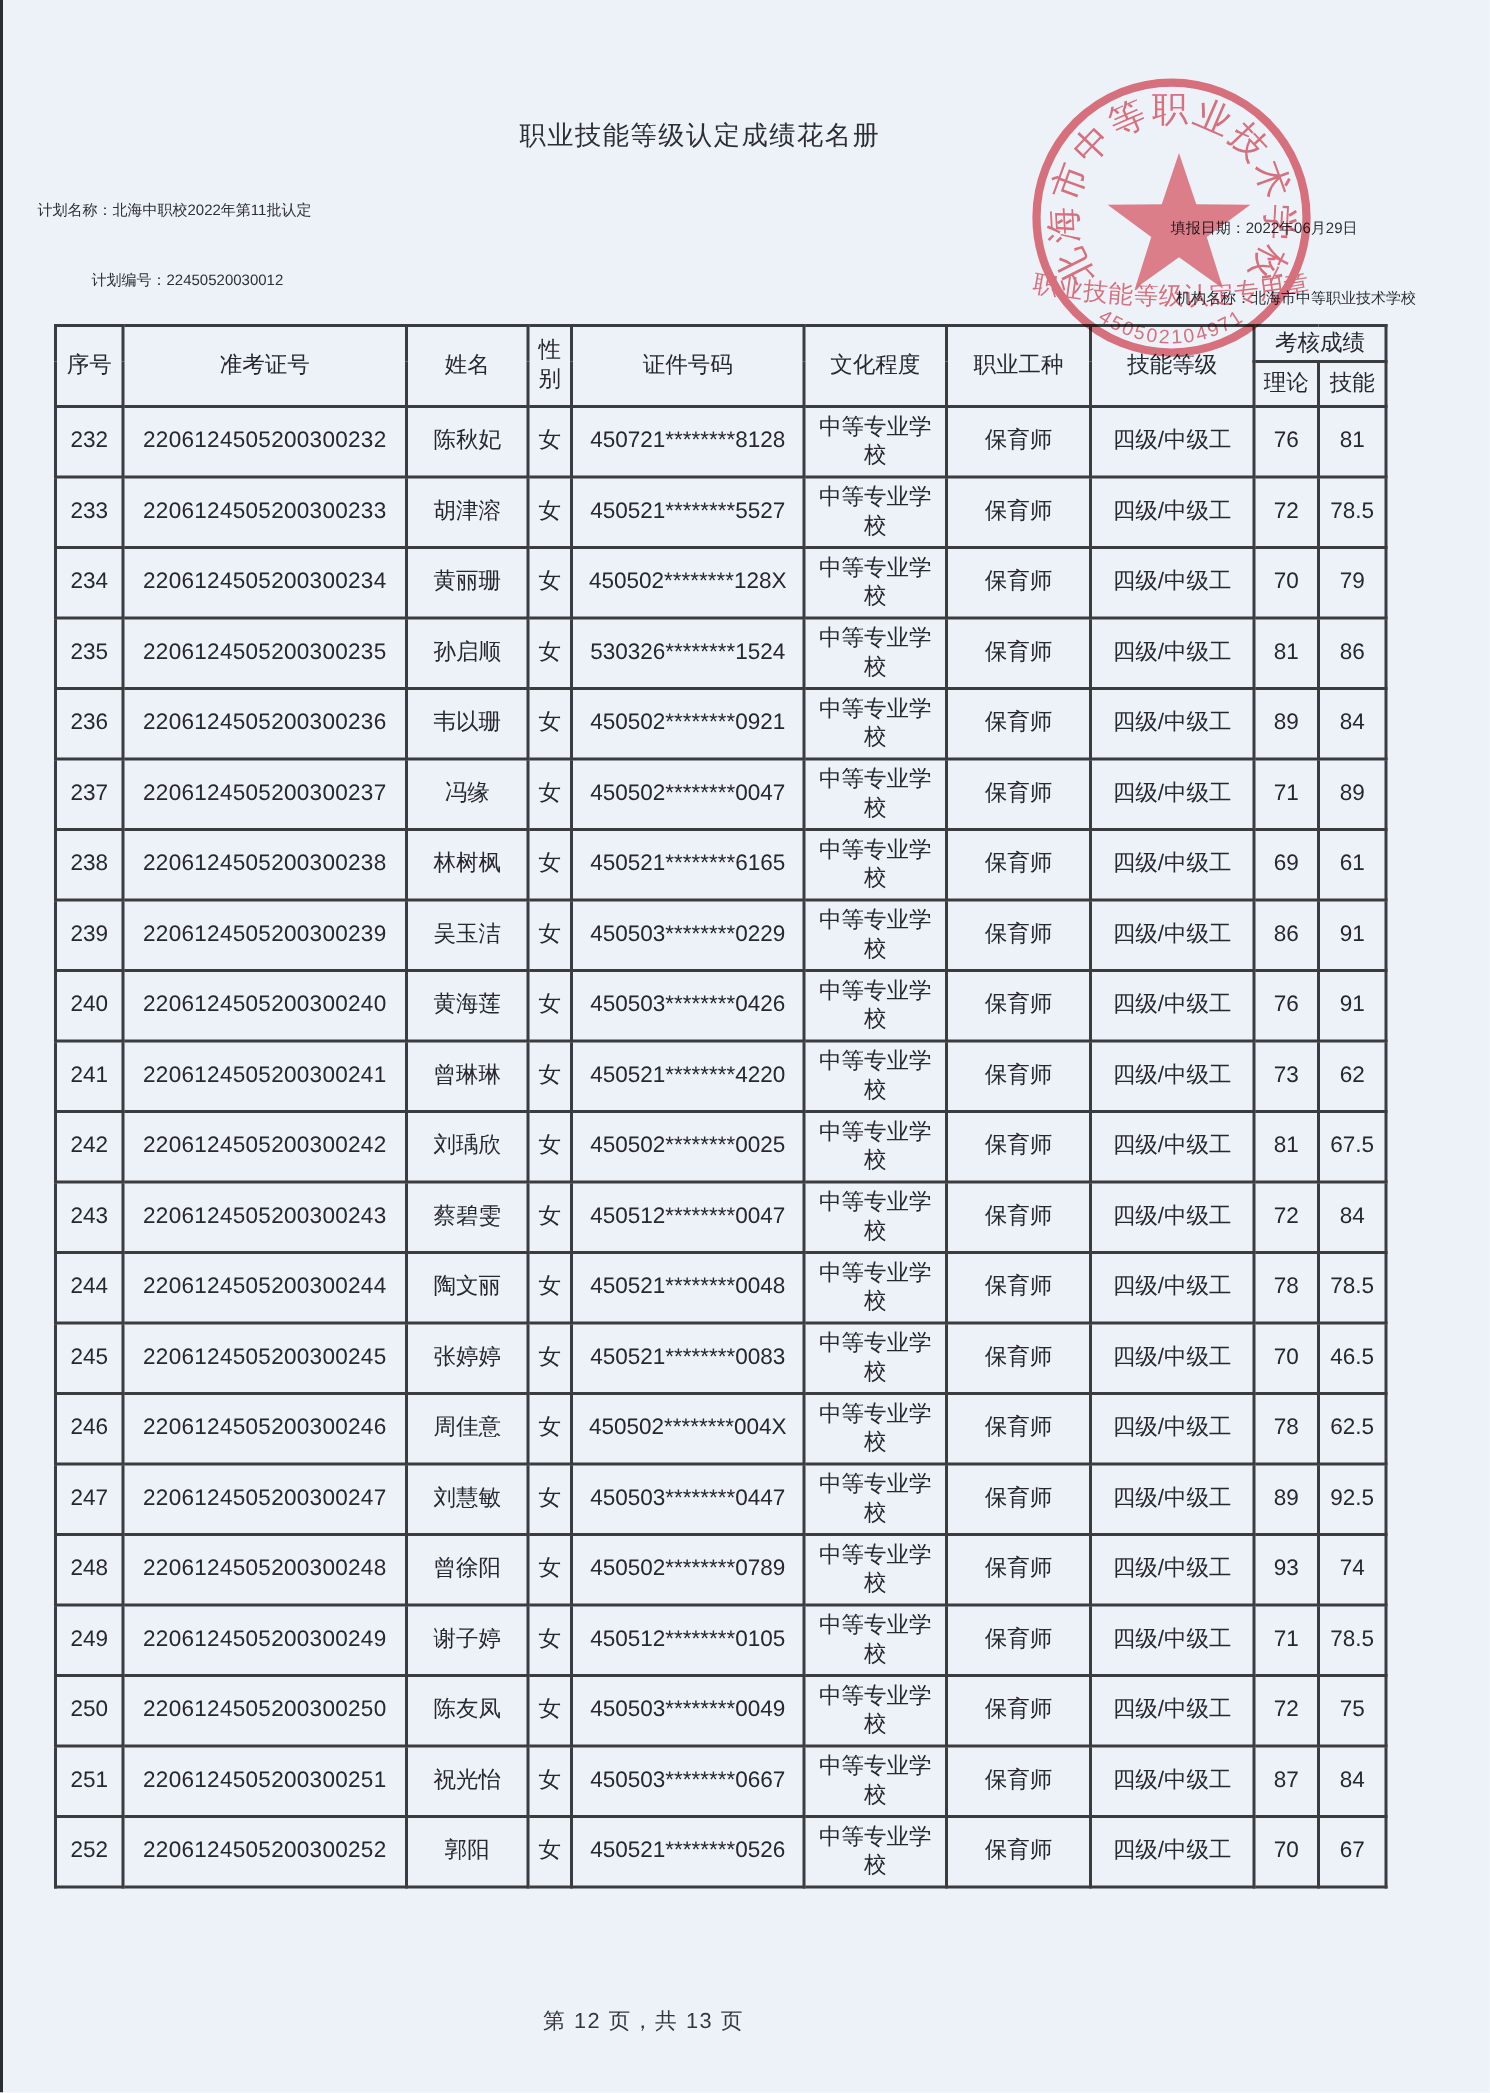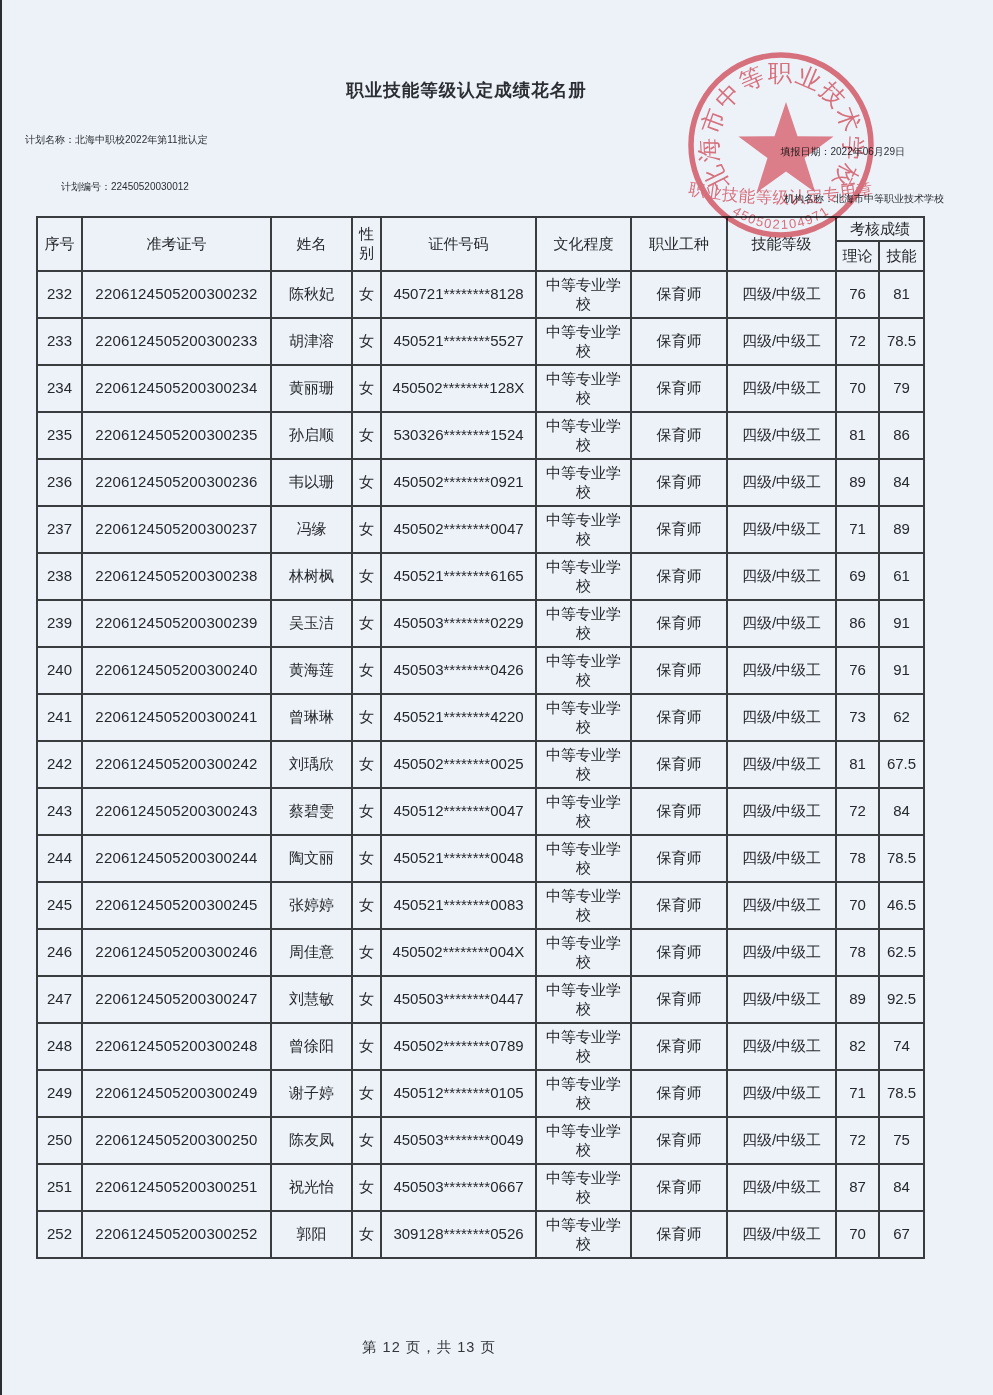--- a/index.html
+++ b/index.html
@@ -14,21 +14,20 @@
   .page-edge-line {
     position: absolute; left: 0; top: 0;
     width: 2px; height: 100%;
     background: #2a2d31;
   }
   .doc-title {
     position: absolute; top: 78px; left: 23px; width: 887px;
     text-align: center;
     font-size: 17.5px; letter-spacing: 1px;
     color: #2b2e33;
-    font-weight: bold;
   }
   .meta-row { position: absolute; left: 25px; width: 943px; height: 20px; font-size: 10px; color: #2b2e33; }
   .meta-row-1 { top: 133px; }
   .meta-row-2 { top: 180px; margin-left: 36px; }
   .meta-left { position: absolute; left: 0; top: 0; white-space: nowrap; }
   .meta-right { position: absolute; right: 60px; top: 12px; white-space: nowrap; }
   .meta-row-1 .meta-right { right: 63px; }
   
   table.roster {
     position: absolute; left: 36px; top: 216px;
@@ -327,21 +326,21 @@
 
   <tr>
     <td class="c-idx">248</td>
     <td class="c-admission">2206124505200300248</td>
     <td class="c-name">曾徐阳</td>
     <td class="c-gender">女</td>
     <td class="c-id">450502********0789</td>
     <td class="c-edu">中等专业学校</td>
     <td class="c-occ">保育师</td>
     <td class="c-level">四级/中级工</td>
-    <td class="c-theory">82</td>
+    <td class="c-theory">93</td>
     <td class="c-practice">74</td>
   </tr>
 
   <tr>
     <td class="c-idx">249</td>
     <td class="c-admission">2206124505200300249</td>
     <td class="c-name">谢子婷</td>
     <td class="c-gender">女</td>
     <td class="c-id">450512********0105</td>
     <td class="c-edu">中等专业学校</td>
@@ -375,21 +374,21 @@
     <td class="c-level">四级/中级工</td>
     <td class="c-theory">87</td>
     <td class="c-practice">84</td>
   </tr>
 
   <tr>
     <td class="c-idx">252</td>
     <td class="c-admission">2206124505200300252</td>
     <td class="c-name">郭阳</td>
     <td class="c-gender">女</td>
-    <td class="c-id">309128********0526</td>
+    <td class="c-id">450521********0526</td>
     <td class="c-edu">中等专业学校</td>
     <td class="c-occ">保育师</td>
     <td class="c-level">四级/中级工</td>
     <td class="c-theory">70</td>
     <td class="c-practice">67</td>
   </tr>
 </tbody>
 </table>
 
 <svg class="stamp" viewBox="-100 -100 200 200" xmlns="http://www.w3.org/2000/svg">

